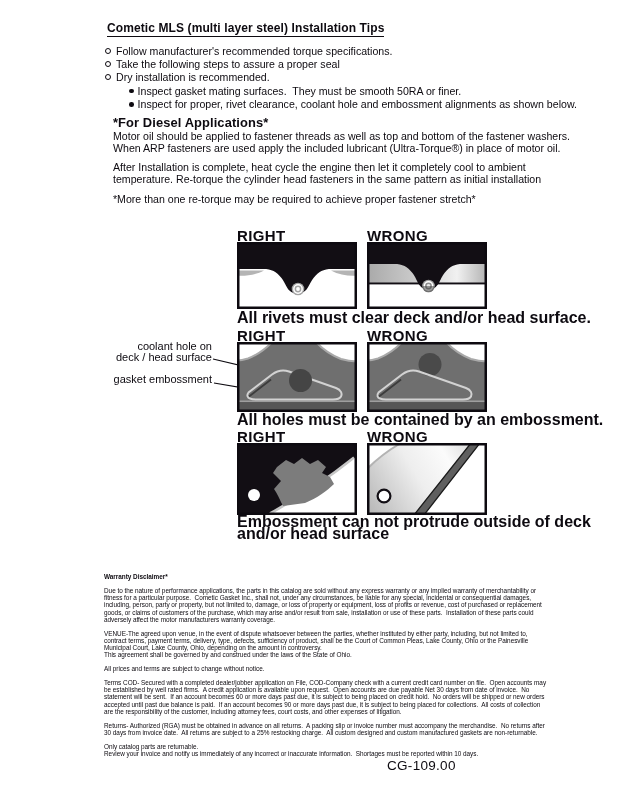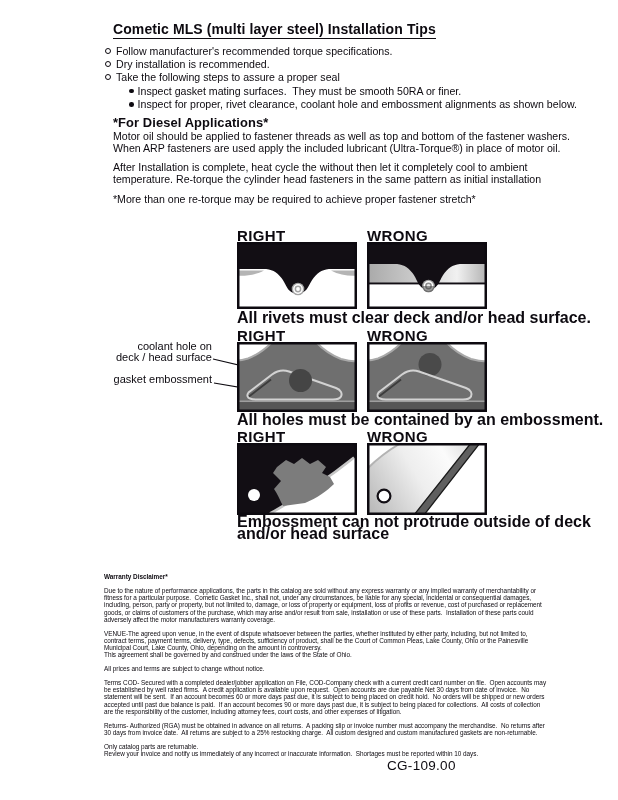--- a/index.html
+++ b/index.html
@@ -1,19 +1,19 @@
 <!DOCTYPE html>
 <html><head>
 <meta charset="utf-8">
 <style>
   html,body{margin:0;padding:0;background:#ffffff;}
   .page{position:relative;width:618px;height:800px;background:#ffffff;overflow:hidden;
         font-family:"Liberation Sans", sans-serif;color:#0d0a10;}
   .abs{position:absolute;}
-  .title{left:113px;top:21px;font-size:14px;font-weight:bold;
+  .title{left:107px;top:21px;font-size:12px;font-weight:bold;
          border-bottom:1.6px solid #0d0a10;padding-bottom:1px;letter-spacing:0.1px;white-space:pre;}
   .bullets{left:105px;top:44px;font-size:10.6px;}
   .b-row{display:flex;align-items:center;height:13.4px;white-space:pre;}
   .b-row.sub{margin-left:24px;}
   .ring{display:inline-block;width:4px;height:4px;border:1px solid #0d0a10;border-radius:50%;
         margin-right:5px;flex:0 0 auto;}
   .dot{display:inline-block;width:4.6px;height:4.6px;background:#0d0a10;border-radius:50%;
        margin-right:4px;flex:0 0 auto;}
   .diesel{left:113px;top:117px;font-size:10.6px;line-height:11.9px;}
   .diesel h2{font-size:12.9px;margin:0 0 2px 0;letter-spacing:0.1px;}
@@ -36,44 +36,44 @@
 
   <div class="abs title">Cometic MLS (multi layer steel) Installation Tips</div>
 
   <div class="abs bullets">
     <div class="b-row">
       <span class="ring"></span>
       <span>Follow manufacturer's recommended torque specifications.</span>
     </div>
     <div class="b-row">
       <span class="ring"></span>
-      <span>Dry installation is recommended.</span>
+      <span>Take the following steps to assure a proper seal</span>
     </div>
     <div class="b-row">
       <span class="ring"></span>
-      <span>Take the following steps to assure a proper seal</span>
+      <span>Dry installation is recommended.</span>
     </div>
     <div class="b-row sub">
       <span class="dot"></span>
       <span>Inspect gasket mating surfaces.  They must be smooth 50RA or finer.</span>
     </div>
     <div class="b-row sub">
       <span class="dot"></span>
       <span>Inspect for proper, rivet clearance, coolant hole and embossment alignments as shown below.</span>
     </div>
   </div>
 
   <div class="abs diesel">
     <h2>*For Diesel Applications*</h2>
     <div class="para">
         <div class="ln">Motor oil should be applied to fastener threads as well as top and bottom of the fastener washers.</div>
         <div class="ln">When ARP fasteners are used apply the included lubricant (Ultra-Torque®) in place of motor oil.</div>
       </div>
     <div class="para">
-        <div class="ln">After Installation is complete, heat cycle the without then let it completely cool to ambient</div>
+        <div class="ln">After Installation is complete, heat cycle the engine then let it completely cool to ambient</div>
         <div class="ln">temperature. Re-torque the cylinder head fasteners in the same pattern as initial installation</div>
       </div>
     <div class="para" style="white-space:pre;">*More than one re-torque may be required to achieve proper fastener stretch*</div>
   </div>
 
   <div class="abs figlabel" style="left:237px;top:227px;">RIGHT</div>
   <div class="abs figlabel" style="left:367px;top:227px;">WRONG</div>
 
   <svg class="abs" style="left:237px;top:242px;" width="120" height="67" viewBox="0 0 120 67">
     <rect width="120" height="67" fill="#ffffff"></rect>

